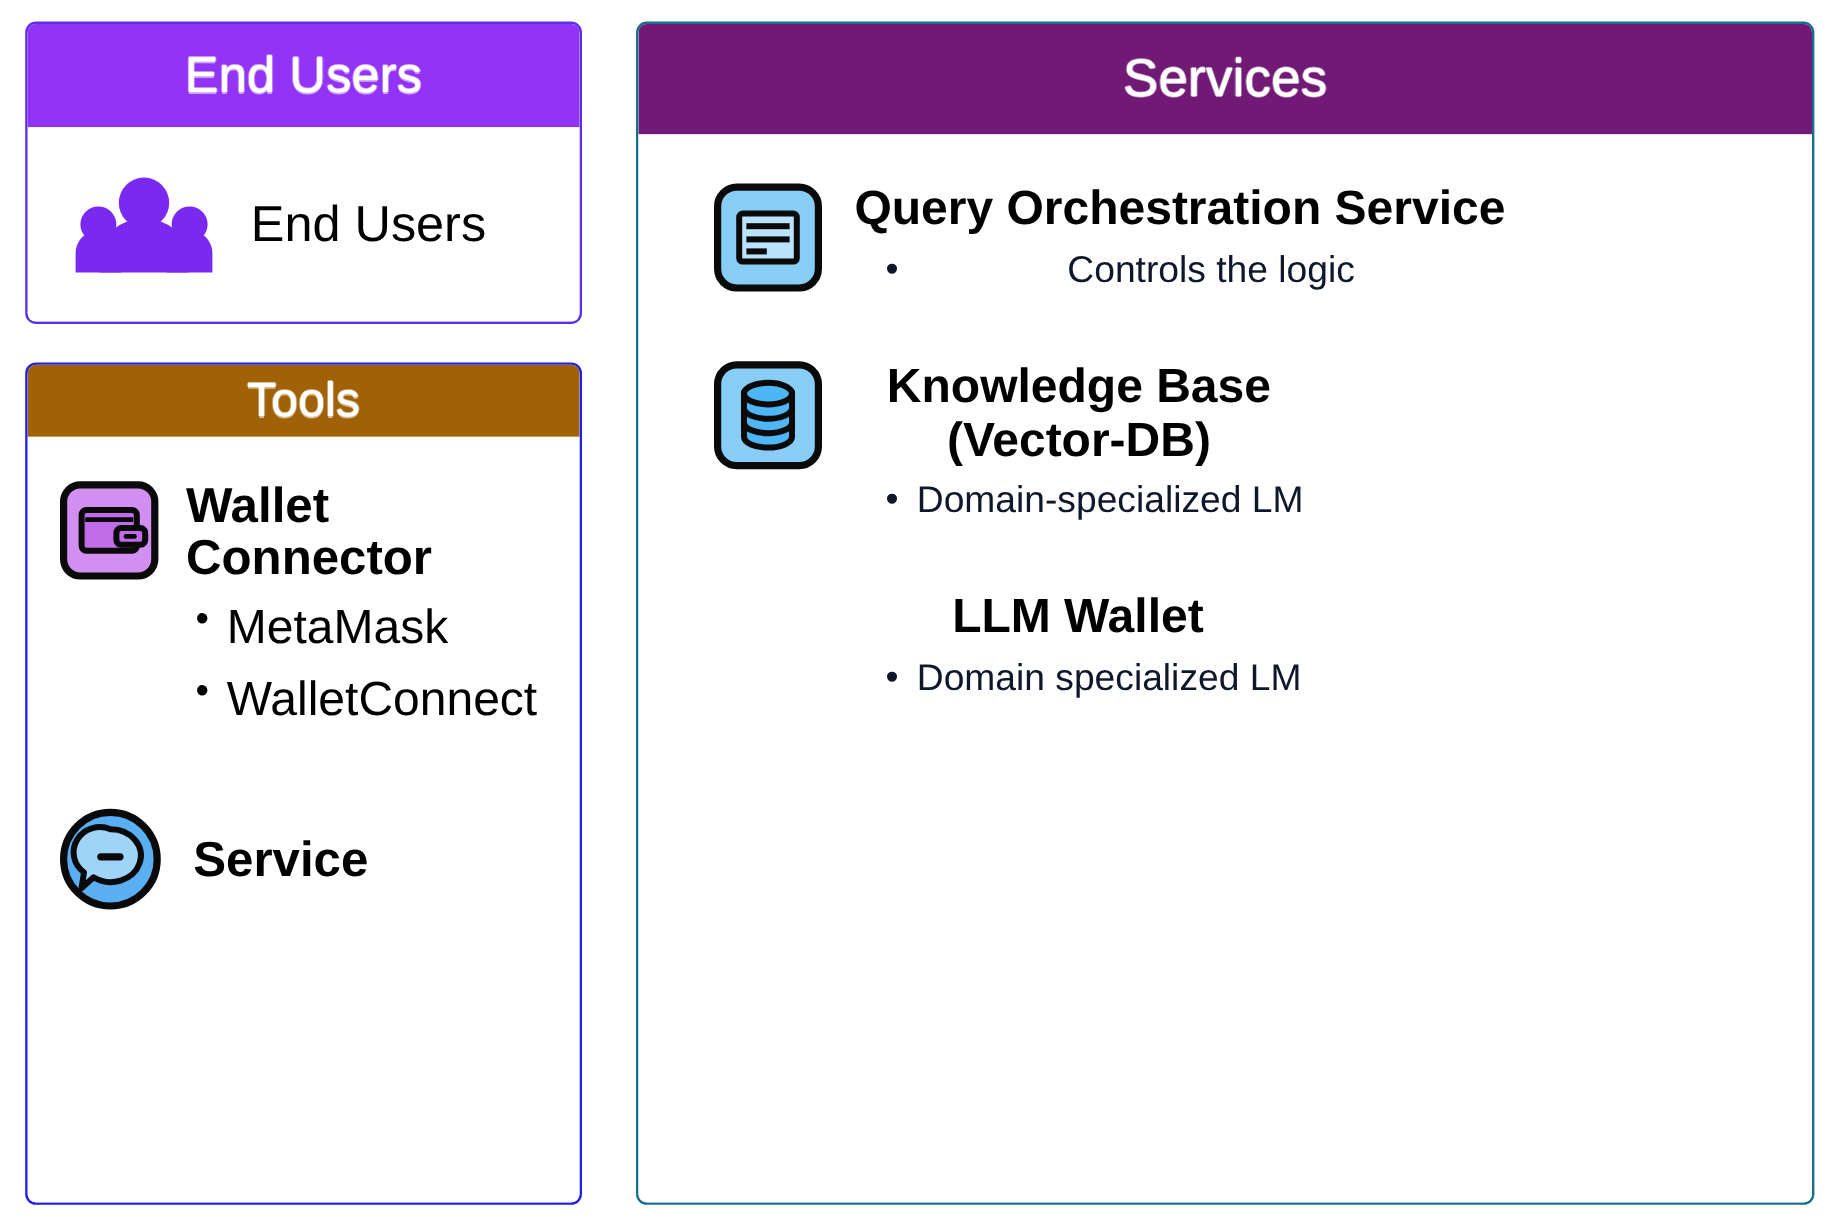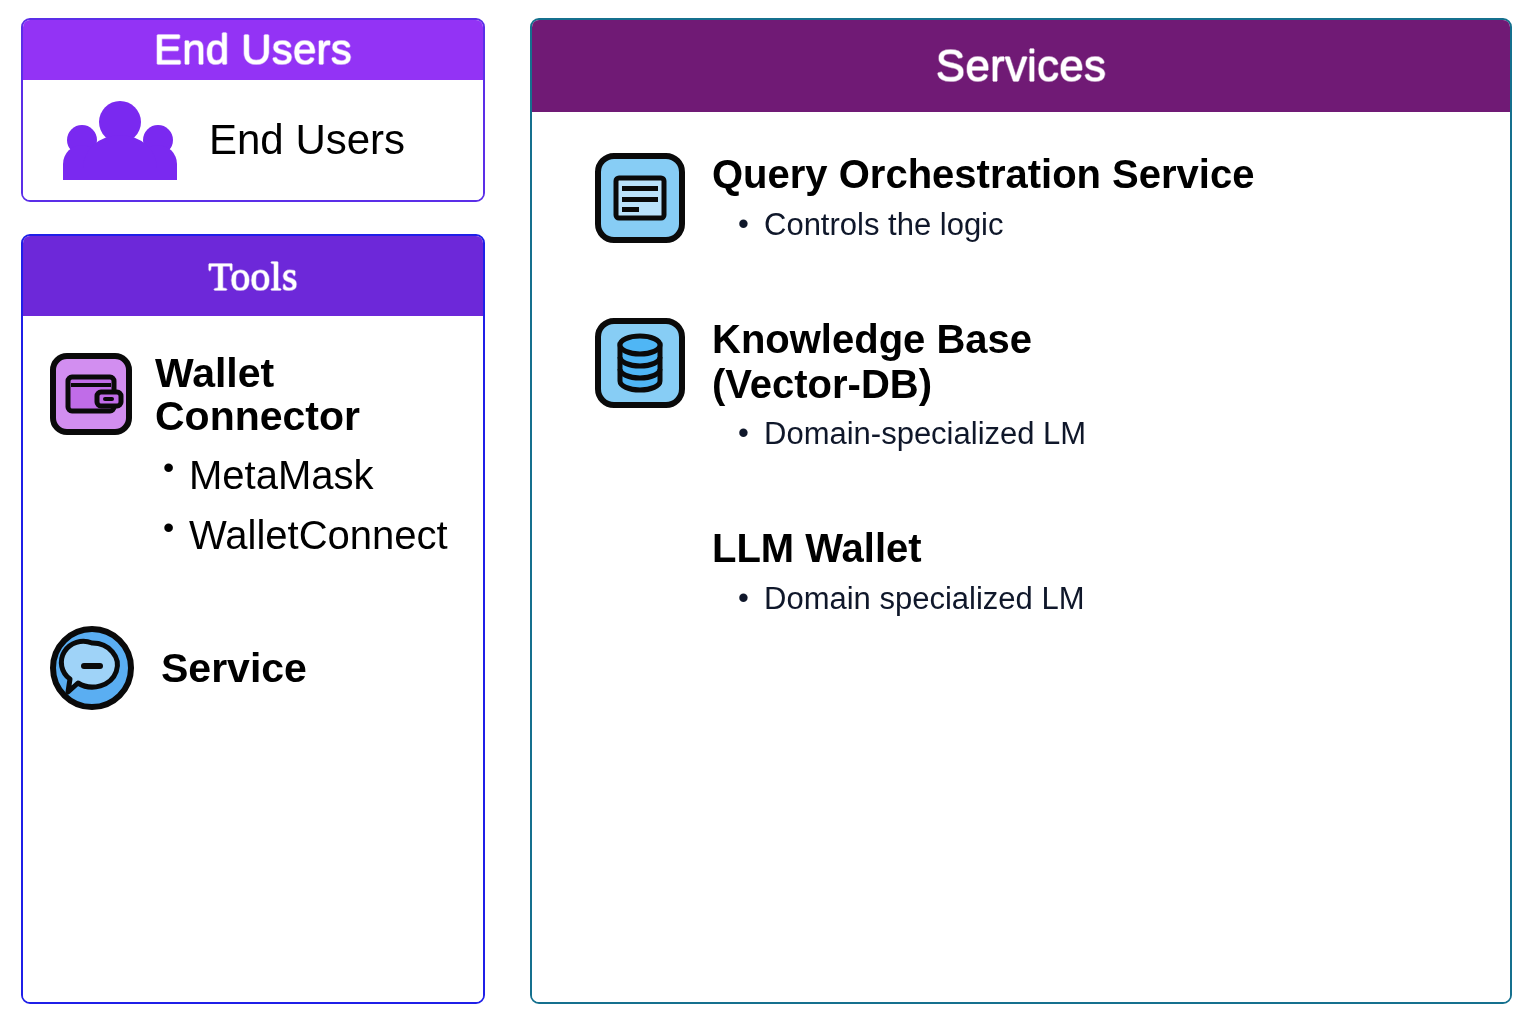--- a/index.html
+++ b/index.html
@@ -65,44 +65,43 @@
       -1px 0 0 rgba(255,255,255,.35);
   }
   .panel-body {
     background: #ffffff;
     flex: 1 1 auto;
     box-sizing: border-box;
   }
 
   
   .panel-endusers {
-    height: 184px;
+    height: 252px;
     border: 2px solid #5b2ee8;
   }
   .panel-endusers .panel-header {
     background: #9333f5;
     height: 86px;
     font-size: 42px;
   }
   .panel-endusers .panel-body {
     padding: 18px 18px 18px 34px;
     display: flex;
     align-items: center;
   }
 
   
   .panel-tools {
     flex: 1 1 auto;
     border: 2px solid #1f1fe8;
   }
   .panel-tools .panel-header {
-    background: #6d28d9;
-    height: 80px;
+    background: #a16207;
+    height: 60px;
     font-size: 40px;
-    font-family: Liberation Serif, serif;
   }
   .panel-tools .panel-body {
     padding: 36px 14px 14px 26px;
   }
 
   
   .panel-services {
     flex: 1 1 auto;
     border: 2px solid #15708e;
   }
@@ -186,21 +185,21 @@
   }
   .tools-bullets li::before {
     content: "\2022";
     position: absolute;
     left: 8px;
     top: -2px;
     font-size: 32px;
   }
 
   
-  .svc-stack { display: flex; flex-direction: column; gap: 69px; }
+  .svc-stack { display: flex; flex-direction: column; gap: 52px; text-align: center; }
   .svc-block { display: flex; flex-direction: row; gap: 26px; align-items: flex-start; }
   .svc-icon-slot { width: 92px; flex: 0 0 92px; display: flex; justify-content: center; }
   .svc-icon-slot.empty { visibility: hidden; }
   .svc-texts { display: flex; flex-direction: column; }
 
   
   .icon-people { width: 126px; height: 84px; flex: 0 0 126px; }
   .icon-sq { width: 92px; height: 92px; flex: 0 0 92px; }
   .icon-sq-sm { width: 84px; height: 84px; flex: 0 0 84px; }
   .icon-circle { width: 86px; height: 86px; flex: 0 0 86px; }

